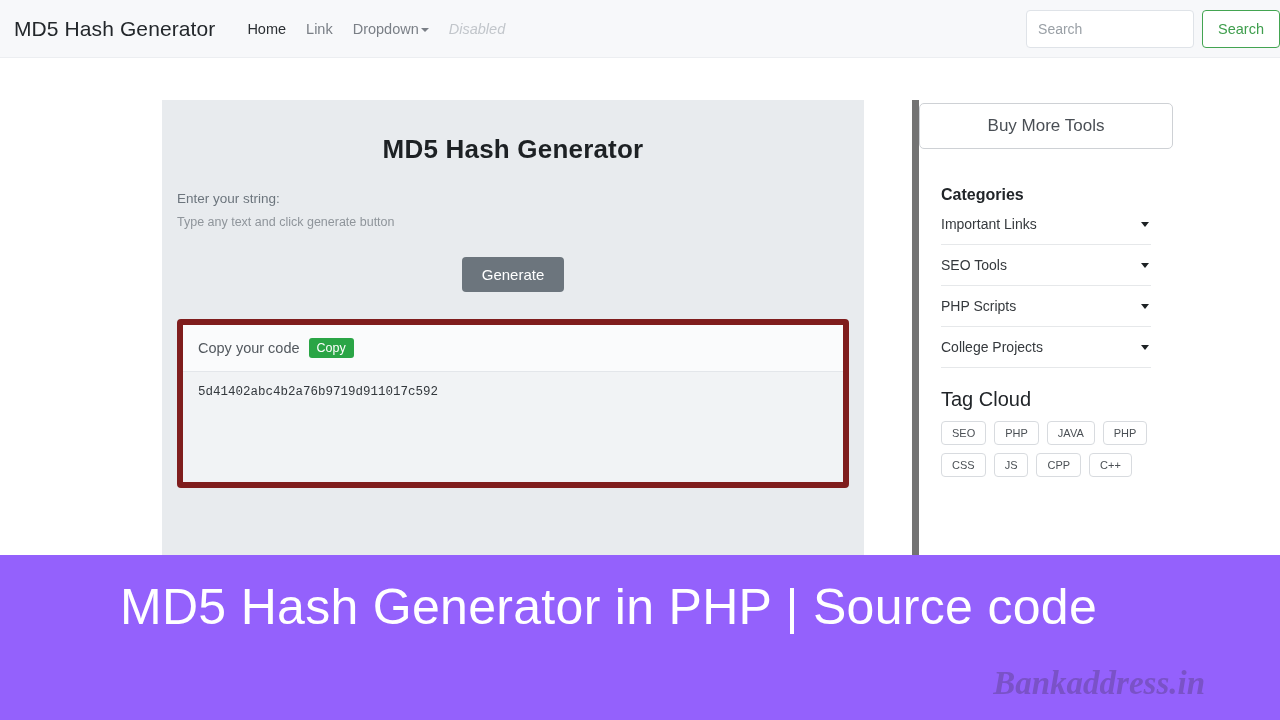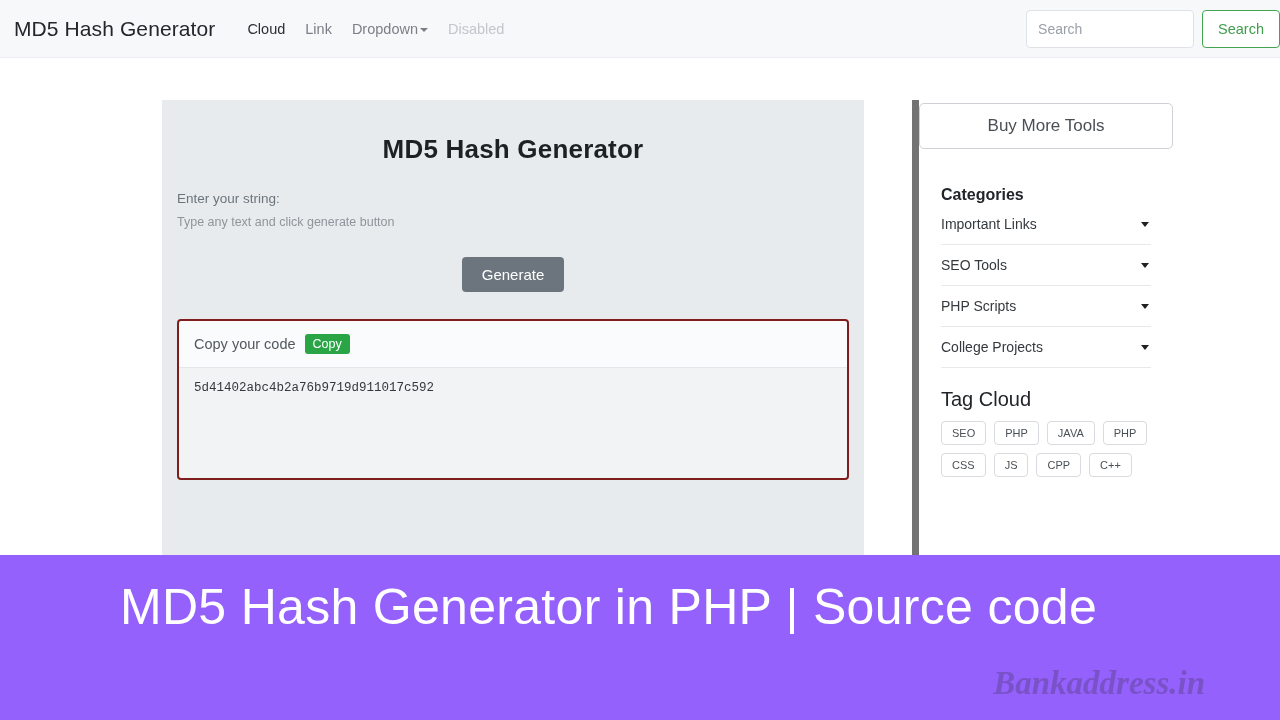--- a/index.html
+++ b/index.html
@@ -23,21 +23,21 @@
     margin-left: 14px;
     font-size: 21px; color: #23272b; letter-spacing: .1px;
     white-space: nowrap;
   }
   .nav-links { display: flex; align-items: center; margin-left: 22px; gap: 0px; }
   .nav-link {
     font-size: 14.5px; padding: 0 10px; white-space: nowrap;
     color: #7a7f86; text-decoration: none;
   }
   .nav-link.active { color: #2b2f33; }
-  .nav-link.disabled { color: #c2c6cb; }
+  .nav-link.disabled { color: #c2c6cb; font-style: italic; }
   .caret {
     display: inline-block; width: 0; height: 0; margin-left: 2px;
     border-left: 4px solid transparent; border-right: 4px solid transparent;
     border-top: 4.5px solid #7a7f86; vertical-align: middle;
   }
   .nav-search { position: absolute; right: 0; display: flex; align-items: center; gap: 8px; }
   .search-input {
     width: 168px; height: 38px; padding: 0 11px;
     border: 1px solid #dfe3e8; border-radius: 4px; background:#fff;
     font-family: "Liberation Sans", sans-serif; font-size: 14px; color:#495057;
@@ -76,21 +76,21 @@
   }
   .help-text { font-size: 12.5px; color: #8f959b; margin-top: 8px; }
   .gen-row { text-align: center; margin-top: 28px; }
   .generate-btn {
     padding: 9px 20px; border: none; border-radius: 4px;
     background: #6c757d; color: #fff; font-size: 15px;
     font-family: "Liberation Sans", sans-serif; cursor: pointer;
   }
   .output-panel {
     margin-top: 27px; width: 672px;
-    border: 2px solid #7f1d1d; border-radius: 4px;
+    border: 6px solid #7f1d1d; border-radius: 4px;
     background: #7f1d1d; overflow: hidden;
   }
   .output-head {
     display: flex; align-items: center; gap: 9px;
     padding: 13px 15px; font-size: 14.5px; color: #52585e;
     border-bottom: 1px solid #e3e6ea; background: #fafbfc;
   }
   .copy-btn {
     border: none; border-radius: 3px; background: #2aa546; color: #fff;
     font-size: 12.5px; padding: 3px 8px; cursor: pointer;
@@ -163,21 +163,21 @@
   }
 </style>
 </head>
 <body>
 
 <div id="page">
 
   <div class="navbar">
     <div class="brand">MD5 Hash Generator</div>
     <div class="nav-links">
-      <a class="nav-link active" href="#">Cloud</a>
+      <a class="nav-link active" href="#">Home</a>
       <a class="nav-link" href="#">Link</a>
       <a class="nav-link" href="#"><span>Dropdown</span><span class="caret"></span></a>
       <a class="nav-link disabled" href="#">Disabled</a>
     </div>
     <div class="nav-search">
       <input class="search-input" type="text" placeholder="Search" style="">
       <button class="search-btn">Search</button>
     </div>
   </div>
 

